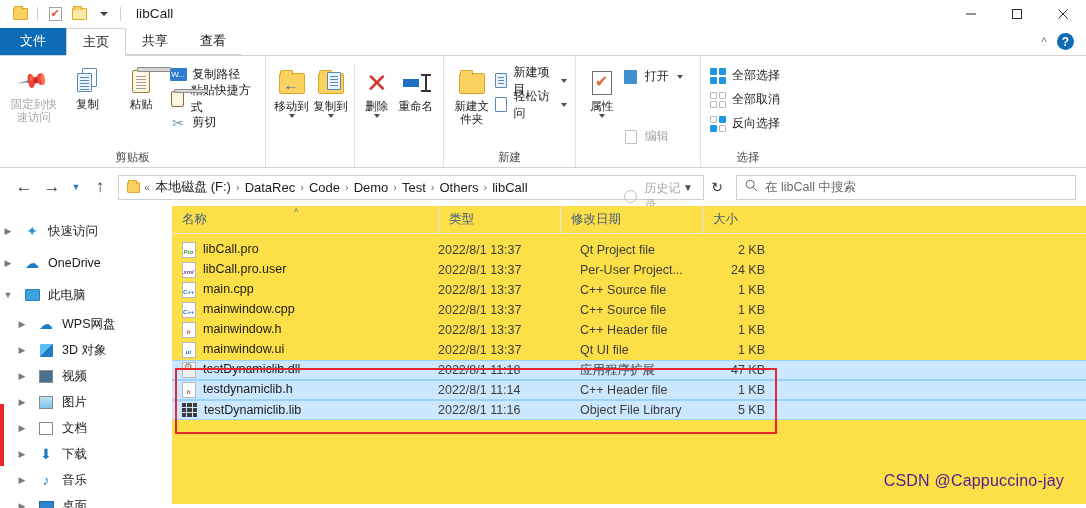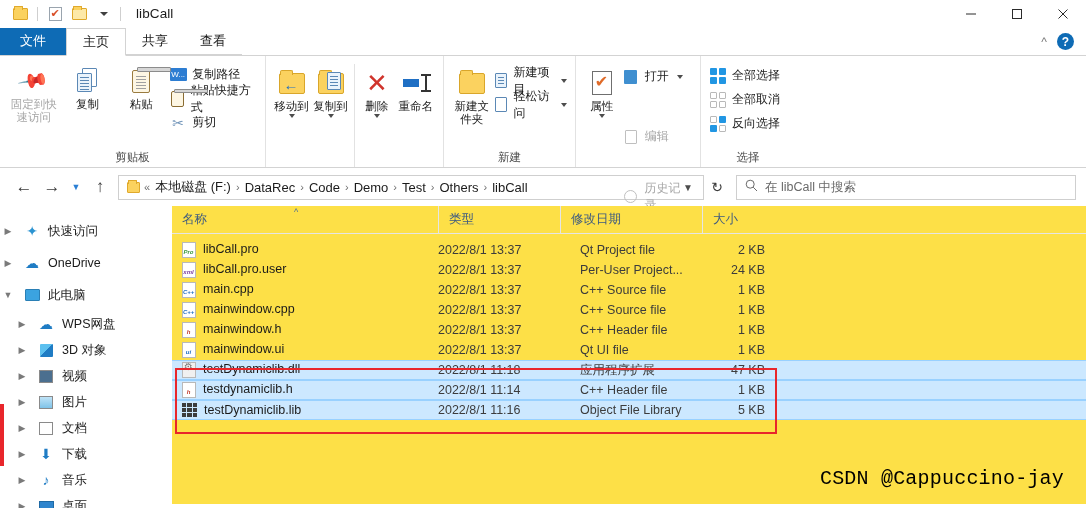--- a/index.html
+++ b/index.html
@@ -189,21 +189,21 @@
   .lib-ico { width: 15px; height: 14px; display: grid; grid-template-columns: repeat(3, 1fr); gap: 1px; flex: none; }
   .lib-ico i { background: #3c3c3c; display: block; }
 
   .redbox {
     position: absolute; border: 2px solid #e8262b; pointer-events: none;
   }
   .redstrip { position: absolute; width: 4px; background: #e8262b; }
 
   .watermark {
     position: absolute; right: 22px; bottom: 18px;
-    font-size: 20px; color: #000000; letter-spacing: .2px; font-family: Liberation Mono, monospace;
+    font-size: 16px; color: #4c1d95; letter-spacing: .2px;
   }
 </style>
 </head>
 <body>
 
 <div class="titlebar">
   <div class="qat">
     <div class="qat-icon">
         <span class="folder-ico"></span>
       </div>

